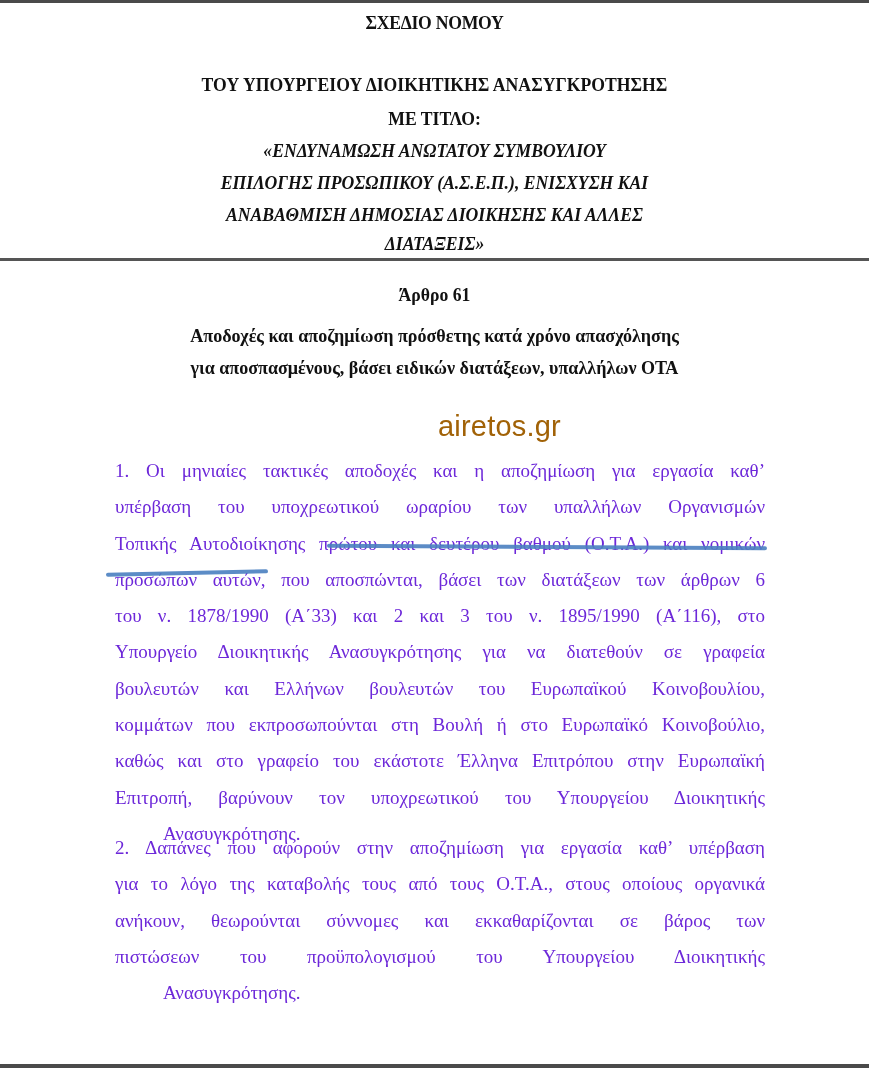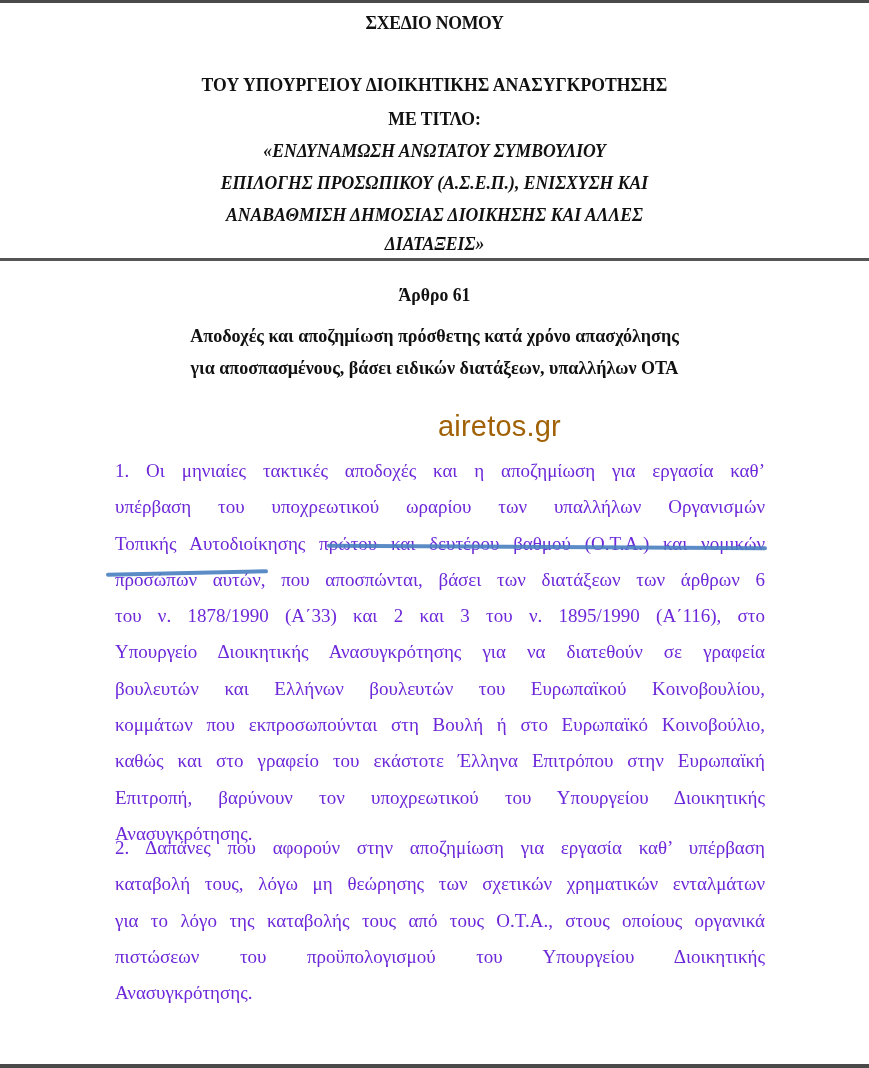--- a/index.html
+++ b/index.html
@@ -114,20 +114,21 @@
     }
     .para .line {
       display: block;
       height: 36.3px;
       white-space: nowrap;
       text-align: justify;
       text-align-last: justify;
     }
     .para .line.last {
       text-align-last: left;
+      margin-left: 48px;
     }
     .p1 { top: 453px; }
     .p2 { top: 830px; }
     .underline-mark {
       position: absolute;
       height: 4px;
       background: #4a7fc0;
       border-radius: 2px;
       opacity: 0.9;
     }
@@ -169,19 +170,19 @@
   <span class="line">καθώς και στο γραφείο του εκάστοτε Έλληνα Επιτρόπου στην Ευρωπαϊκή</span>
   <span class="line">Επιτροπή, βαρύνουν τον υποχρεωτικού του Υπουργείου Διοικητικής</span>
   <span class="line last">Ανασυγκρότησης.</span>
 </div>
 
 <div class="underline-mark u1"></div>
 <div class="underline-mark u2"></div>
 
 <div class="para p2">
   <span class="line">2. Δαπάνες που αφορούν στην αποζημίωση για εργασία καθ’ υπέρβαση</span>
-  <span class="line">καταβολή τους, λόγω μη θεώρησης των σχετικών χρηματικών ενταλμάτων</span>
   <span class="line">για το λόγο της καταβολής τους από τους Ο.Τ.Α., στους οποίους οργανικά</span>
+  <span class="line">ανήκουν, θεωρούνται σύννομες και εκκαθαρίζονται σε βάρος των</span>
   <span class="line">πιστώσεων του προϋπολογισμού του Υπουργείου Διοικητικής</span>
   <span class="line last">Ανασυγκρότησης.</span>
 </div>
 
 <div class="bottom-border"></div>
 
 </body></html>

